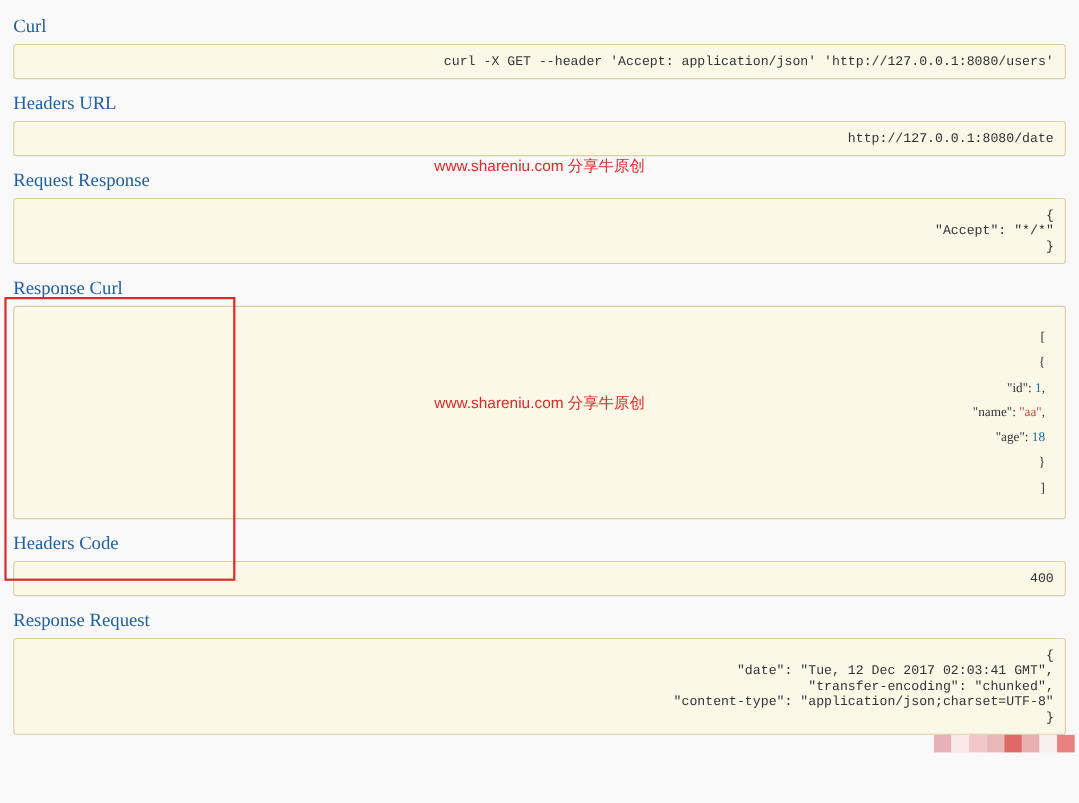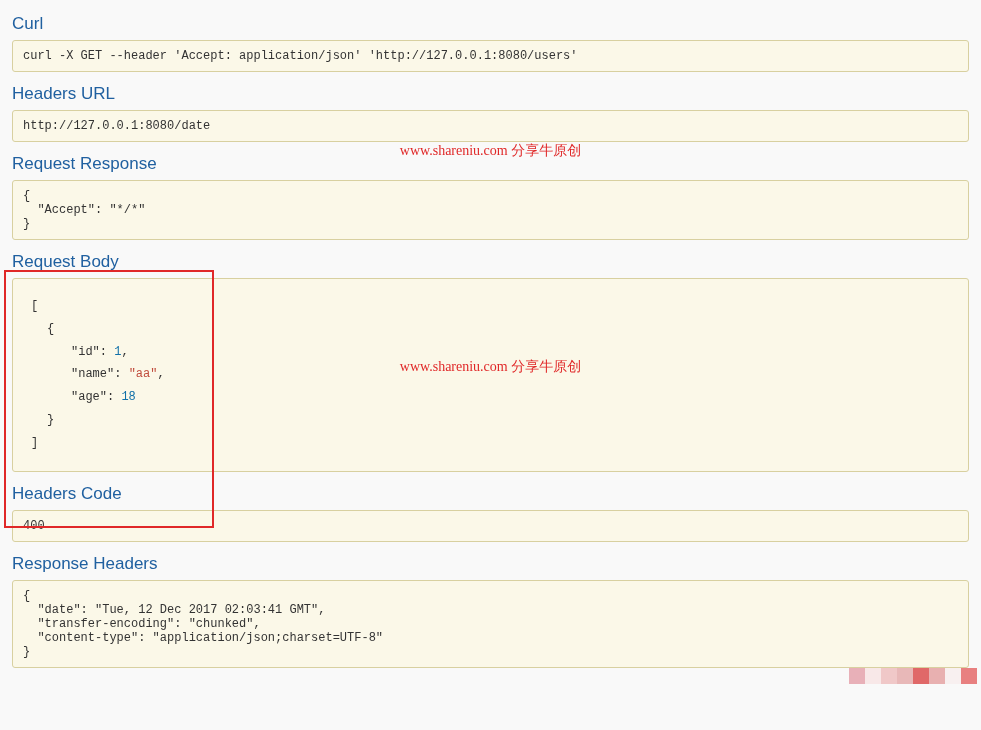--- a/index.html
+++ b/index.html
@@ -1,15 +1,15 @@
 <!DOCTYPE html>
 <html><head>
   <meta charset="utf-8">
   <style>
-    * { box-sizing: border-box; margin: 0; padding: 0; }
+    * { box-sizing: border-box; margin: 0; padding: 0; font-family: Liberation Serif, serif; }
     body {
       font-family: "Helvetica Neue", Arial, sans-serif;
       font-size: 13px;
       background: #f9f9f9;
       padding: 8px;
       width: 981px;
       position: relative;
     }
     .section-title {
       color: #2060a0;
@@ -21,20 +21,21 @@
       background: #fbf8e8;
       border: 1px solid #d8d0a0;
       border-radius: 3px;
       padding: 8px 10px;
       font-family: Monaco, Consolas, "Courier New", monospace;
       font-size: 12px;
       color: #333;
       white-space: pre;
       margin: 0 4px 12px 4px;
       overflow-x: auto;
+      text-align: right;
     }
     .json-block { line-height: 1.9; display:inline-block; }
     .json-key { color: #333; }
     .json-string { color: #c04c3c; }
     .json-number { color: #1070a8; }
     .highlight-box {
       border: 2px solid #e02828;
       position: absolute;
       left: 4px;
       top: 270px;
@@ -43,21 +44,21 @@
       pointer-events: none;
       z-index: 5;
     }
     .watermark {
       color: #e02828;
       font-size: 14px;
       position: absolute;
       left: 50%;
       transform: translateX(-50%);
       pointer-events: none;
-      font-family: Liberation Serif, serif;
+      font-family: Liberation Sans, sans-serif;
     }
     .watermark.wm1 { top: 142px; }
     .watermark.wm2 { top: 358px; }
     .pixel-footer {
       position: absolute;
       right: 4px;
       bottom: 4px;
       display: flex;
       gap: 0;
     }
@@ -73,27 +74,27 @@
 <div class="code-box">curl -X GET --header 'Accept: application/json' 'http://127.0.0.1:8080/users'</div>
 
 <div class="section-title">Headers URL</div>
 <div class="code-box">http://127.0.0.1:8080/date</div>
 
 <div class="section-title">Request Response</div>
 <div class="code-box">{
   "Accept": "*/*"
 }</div>
 
-<div class="section-title">Request Body</div>
+<div class="section-title">Response Curl</div>
 <div class="code-box" style="padding:16px 18px;"><span class="json-block"><span>[</span><br><span style="padding-left:16px;">{</span><br><span style="padding-left:40px;"><span class="json-key">"id"</span><span>: </span><span class="json-number">1</span><span>,</span></span><br><span style="padding-left:40px;"><span class="json-key">"name"</span><span>: </span><span class="json-string">"aa"</span><span>,</span></span><br><span style="padding-left:40px;"><span class="json-key">"age"</span><span>: </span><span class="json-number">18</span></span><br><span style="padding-left:16px;">}</span><br><span>]</span></span></div>
 
 <div class="section-title">Headers Code</div>
 <div class="code-box">400</div>
 
-<div class="section-title">Response Headers</div>
+<div class="section-title">Response Request</div>
 <div class="code-box">{
   "date": "Tue, 12 Dec 2017 02:03:41 GMT",
   "transfer-encoding": "chunked",
   "content-type": "application/json;charset=UTF-8"
 }</div>
 
 <div class="watermark wm1">www.shareniu.com 分享牛原创</div>
 <div class="watermark wm2">www.shareniu.com 分享牛原创</div>
 
 <div class="highlight-box"></div>

